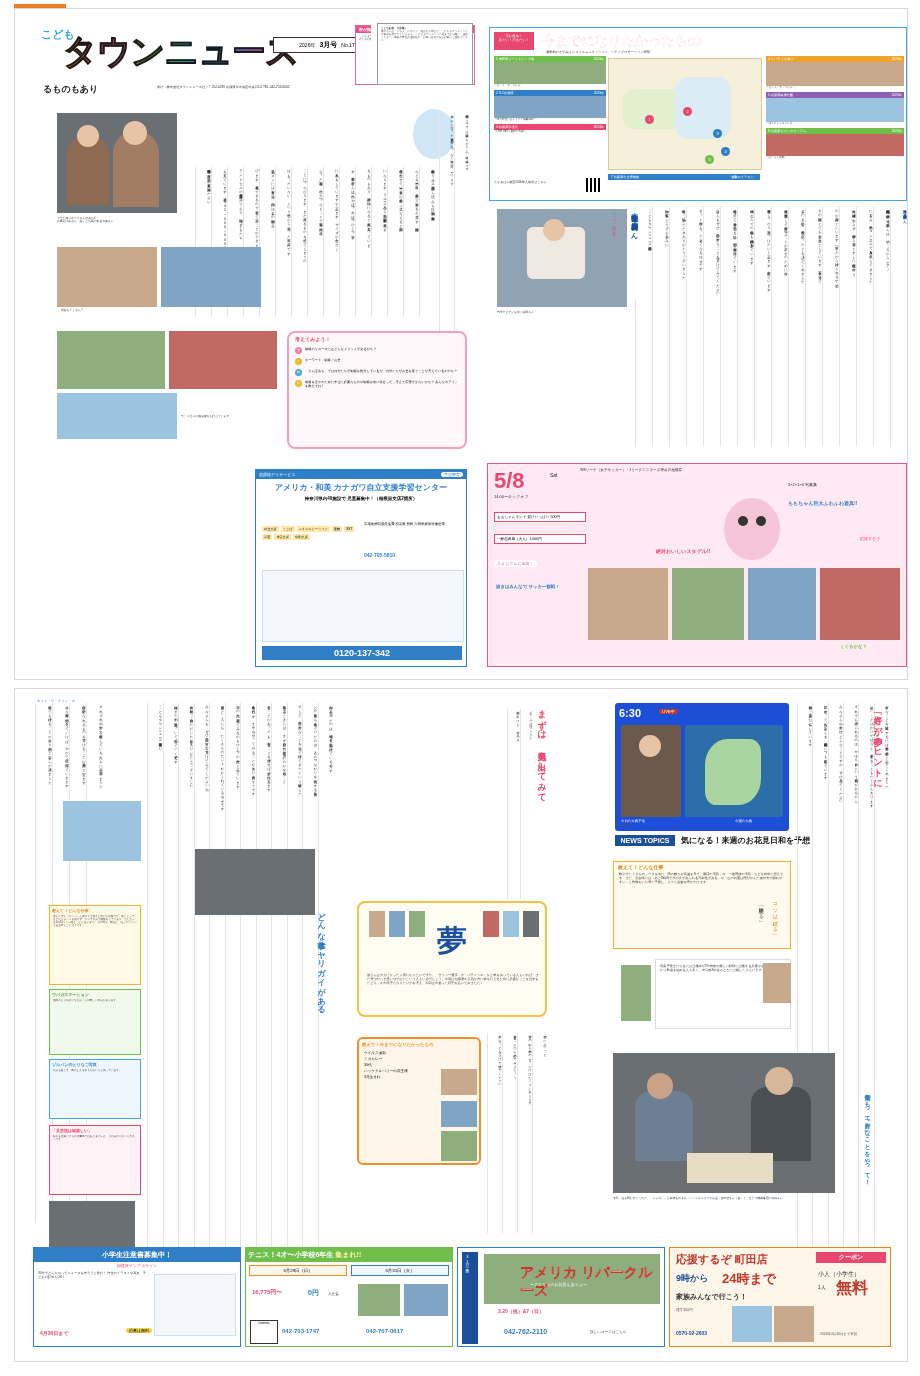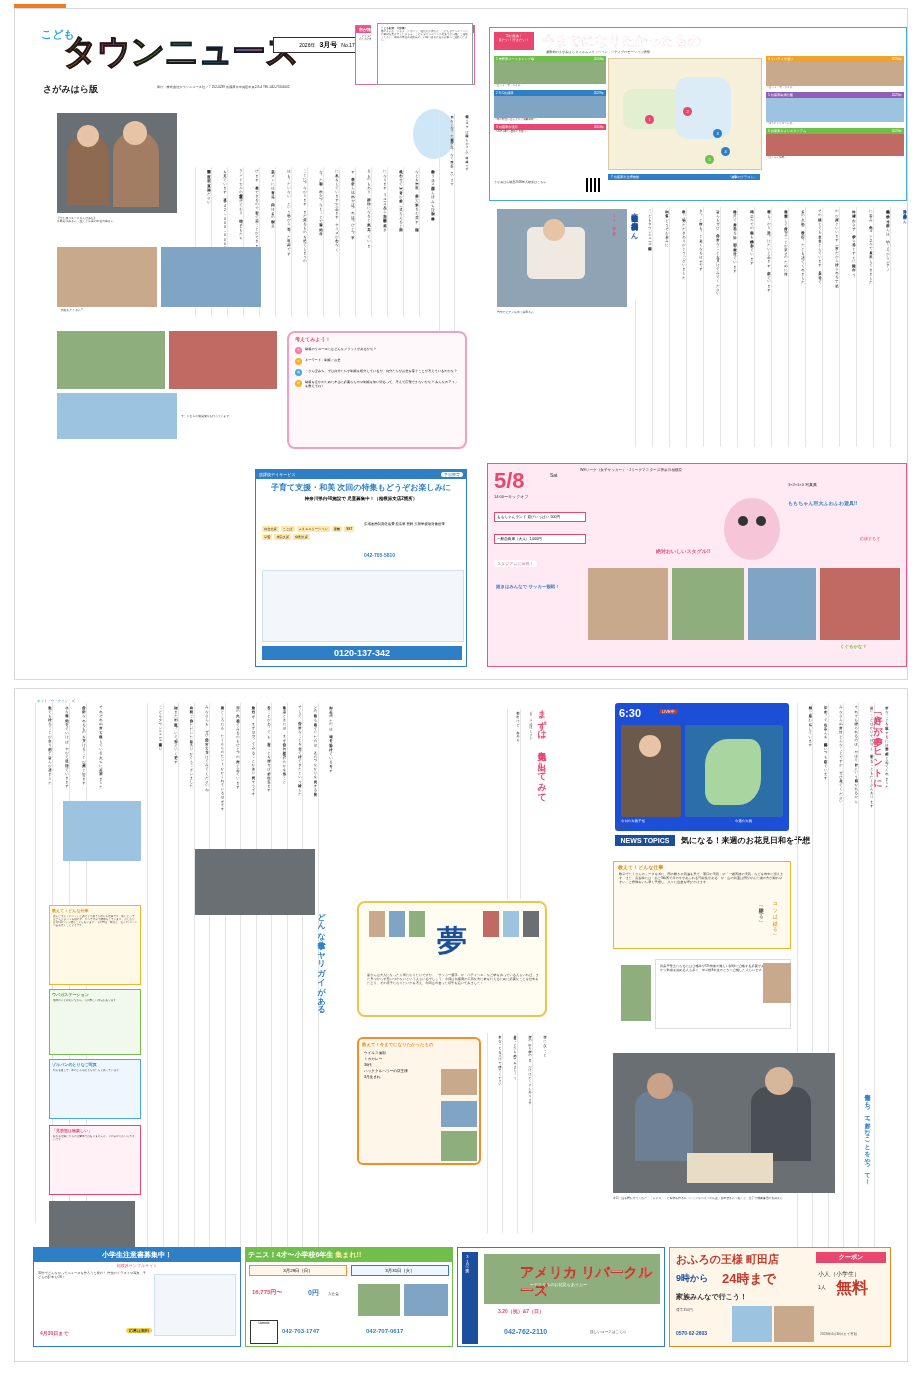--- a/index.html
+++ b/index.html
@@ -72,21 +72,21 @@
 <body>
 
 <div class="page">
   <div class="orange-bar"></div>
 
   <div class="sheet sheet-top">
 
     <div class="masthead">
       <div class="logo-kodomo">こども</div>
       <div class="logo-main">タウンニュース</div>
-      <div class="logo-sub">さがみはら版</div>
+      <div class="logo-sub">るものもあり</div>
       <div class="mast-meta">発行：株式会社タウンニュース社／〒252-0239 相模原市中央区中央2-9-4 TEL.042-753-6002</div>
       <div class="issue">
         <span>2026年</span>
         <b>3月号</b>
         <span>No.17</span>
       </div>
     </div>
 
     <div class="panel box" style="left:340px;top:16px;width:120px;height:60px;border-color:#e06aa0;">
       <div class="pink-head">市が推薦！</div>
@@ -280,21 +280,21 @@
     <div class="box" style="left:596px;top:204px;width:16px;">
       <div class="vtext" style="font-size:4px;color:#e8486f;">17才の天才</div>
     </div>
 
 
     <div class="ad" style="left:240px;top:460px;width:212px;height:198px;border-color:#2f7fc7;">
       <div style="display:flex;justify-content:space-between;background:#2f7fc7;padding:2px 3px;">
         <span class="white" style="font-size:4px;">放課後デイサービス</span>
         <span style="font-size:4px;background:#fff;color:#2f7fc7;padding:0 3px;border-radius:3px;">学習療育</span>
       </div>
-      <div style="font-size:8px;font-weight:bold;color:#2f7fc7;padding:3px;text-align:center;">子育て支援・和美 次回の特集もどうぞお楽しみに</div>
+      <div style="font-size:8px;font-weight:bold;color:#2f7fc7;padding:3px;text-align:center;">アメリカ・和美 カナガワ自立支援学習センター</div>
       <div style="font-size:4.5px;text-align:center;font-weight:bold;">神奈川県内40施設で 児童募集中！（相模原支店2箇所）</div>
       <div style="position:absolute;left:6px;top:56px;width:96px;display:flex;flex-wrap:wrap;gap:2px;">
         <span style="font-size:3.2px;background:#ffe9a8;padding:1px 2px;">自立支援</span>
         <span style="font-size:3.2px;background:#ffe9a8;padding:1px 2px;">ことば</span>
         <span style="font-size:3.2px;background:#ffe9a8;padding:1px 2px;">コミュニケーション</span>
         <span style="font-size:3.2px;background:#ffe9a8;padding:1px 2px;">運動</span>
         <span style="font-size:3.2px;background:#ffe9a8;padding:1px 2px;">SST</span>
         <span style="font-size:3.2px;background:#ffe9a8;padding:1px 2px;">学習</span>
         <span style="font-size:3.2px;background:#ffe9a8;padding:1px 2px;">就労支援</span>
         <span style="font-size:3.2px;background:#ffe9a8;padding:1px 2px;">個別支援</span>
@@ -512,21 +512,21 @@
       <div class="ph green" style="left:26px;top:6px;width:176px;height:50px;">
         <div style="position:absolute;left:36px;top:10px;font-size:14px;font-weight:bold;color:#fff;-webkit-text-stroke:.4px #c0392b;">アメリカ リバークルーズ</div>
         <div style="position:absolute;left:46px;top:28px;font-size:4px;color:#fff;">〜アクリルのお花見もあそぶ〜</div>
       </div>
       <div style="position:absolute;left:40px;top:60px;font-size:5px;font-weight:bold;color:#e8486f;">3.20（祝）&amp;7（日）</div>
       <div style="position:absolute;left:46px;top:80px;font-size:7px;font-weight:bold;color:#2f7fc7;">042-762-2110</div>
       <div style="position:absolute;left:132px;top:82px;font-size:3.6px;color:#333;">詳しいコースはこちら</div>
     </div>
 
     <div class="coupon" style="left:654px;top:558px;width:222px;height:100px;border-color:#e08a1e;background:#fff6ea;">
-      <div style="position:absolute;left:6px;top:4px;font-size:11px;font-weight:bold;color:#c0392b;">おふろの王様 町田店</div>
+      <div style="position:absolute;left:6px;top:4px;font-size:11px;font-weight:bold;color:#c0392b;">応援するぞ 町田店</div>
       <div style="position:absolute;left:146px;top:4px;width:70px;background:#e8486f;color:#fff;font-size:6px;font-weight:bold;text-align:center;padding:1px 0;">クーポン</div>
       <div style="position:absolute;left:148px;top:22px;font-size:6px;color:#333;">小人（小学生）</div>
       <div style="position:absolute;left:148px;top:36px;font-size:5px;color:#333;">1人</div>
       <div style="position:absolute;left:166px;top:30px;font-size:16px;font-weight:bold;color:#c0392b;">無料</div>
       <div style="position:absolute;left:6px;top:24px;font-size:9px;font-weight:bold;color:#1b4f9c;">9時から</div>
       <div style="position:absolute;left:52px;top:22px;font-size:13px;font-weight:bold;color:#c0392b;text-align:center;">24時まで</div>
       <div style="position:absolute;left:6px;top:44px;font-size:7px;font-weight:bold;color:#333;">家族みんなで行こう！</div>
       <div style="position:absolute;left:6px;top:60px;font-size:3.6px;color:#555;">通常350円</div>
       <div style="position:absolute;left:6px;top:82px;font-size:5px;font-weight:bold;color:#1b4f9c;">0570-02-2603</div>
       <div style="position:absolute;left:150px;top:84px;font-size:3.4px;color:#555;">2026年4月30日まで有効</div>

